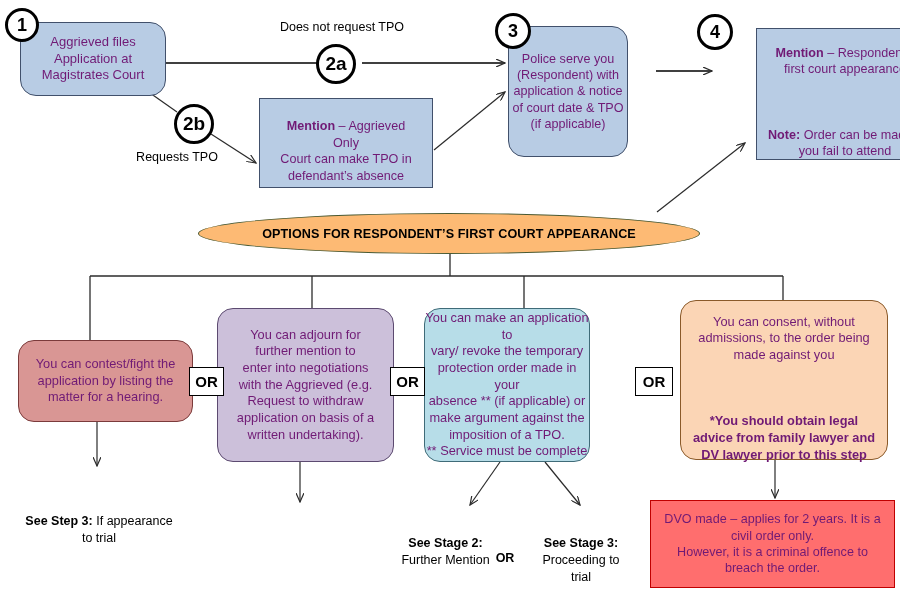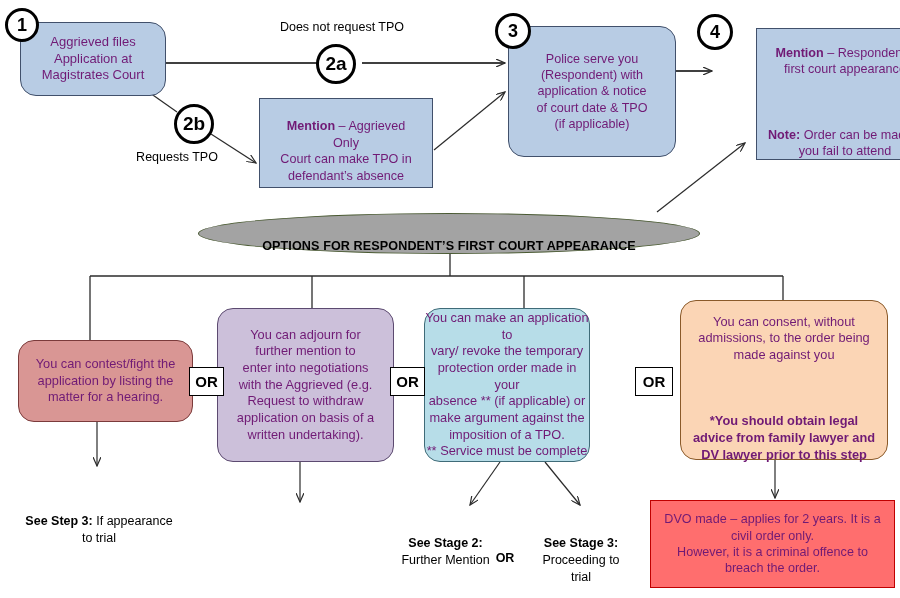--- a/index.html
+++ b/index.html
@@ -79,24 +79,24 @@
     display: flex;
     align-items: center;
     justify-content: center;
     font-weight: bold;
     z-index: 6;
     box-sizing: border-box;
   }
   .ellipse {
     position: absolute;
     border-radius: 50%;
-    background: #a3a3a3;
+    background: #fdba74;
     border: 1.4px solid #4a5a33;
     display: flex;
-    align-items: flex-end;
+    align-items: center;
     justify-content: center;
     font-weight: bold;
     letter-spacing: .1px;
     color: #000000;
     box-sizing: border-box;
     z-index: 3;
   }
   .outcome {
     position: absolute;
     text-align: center;
@@ -174,21 +174,21 @@
 
   <div class="node sharp blue-fill" style="left:259px; top:98px; width:174px; height:90px; font-size:12.6px;">
     <span class="txt">
       <b class="b">Mention</b><span style="white-space: pre-line;"> – Aggrieved
 Only
 Court can make TPO in
 defendant’s absence</span>
     </span>
   </div>
 
-  <div class="node rounded blue-fill" style="left:508px; top:26px; width:168px; height:131px; font-size:12.6px;">
+  <div class="node rounded blue-fill" style="left:508px; top:26px; width:120px; height:131px; font-size:12.6px;">
     <span class="txt" style="white-space: pre-line;">Police serve you
 (Respondent) with
 application &amp; notice
 of court date &amp; TPO
 (if applicable)</span>
   </div>
   <div class="step-circle" style="left:495px; top:13px; width:36px; height:36px; font-size:18px;">
     <span>3</span>
   </div>
 

